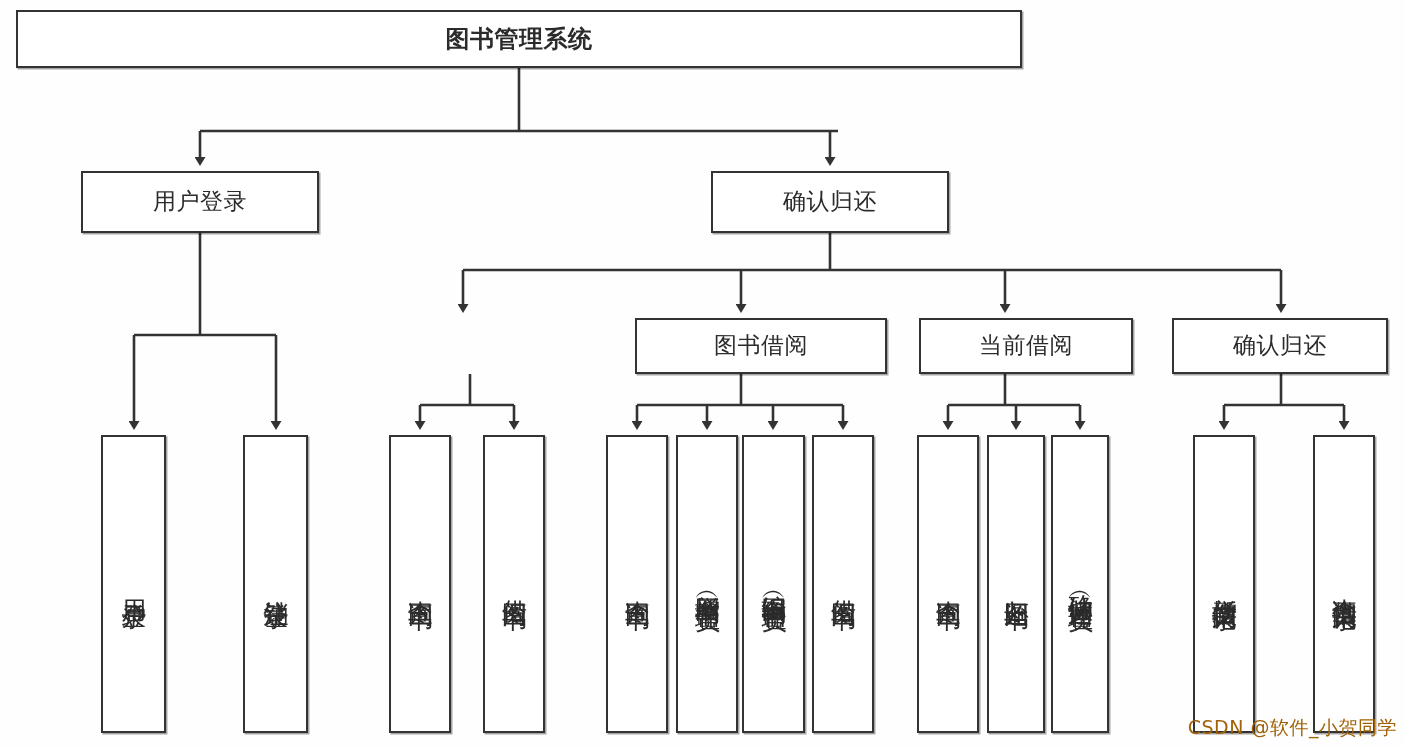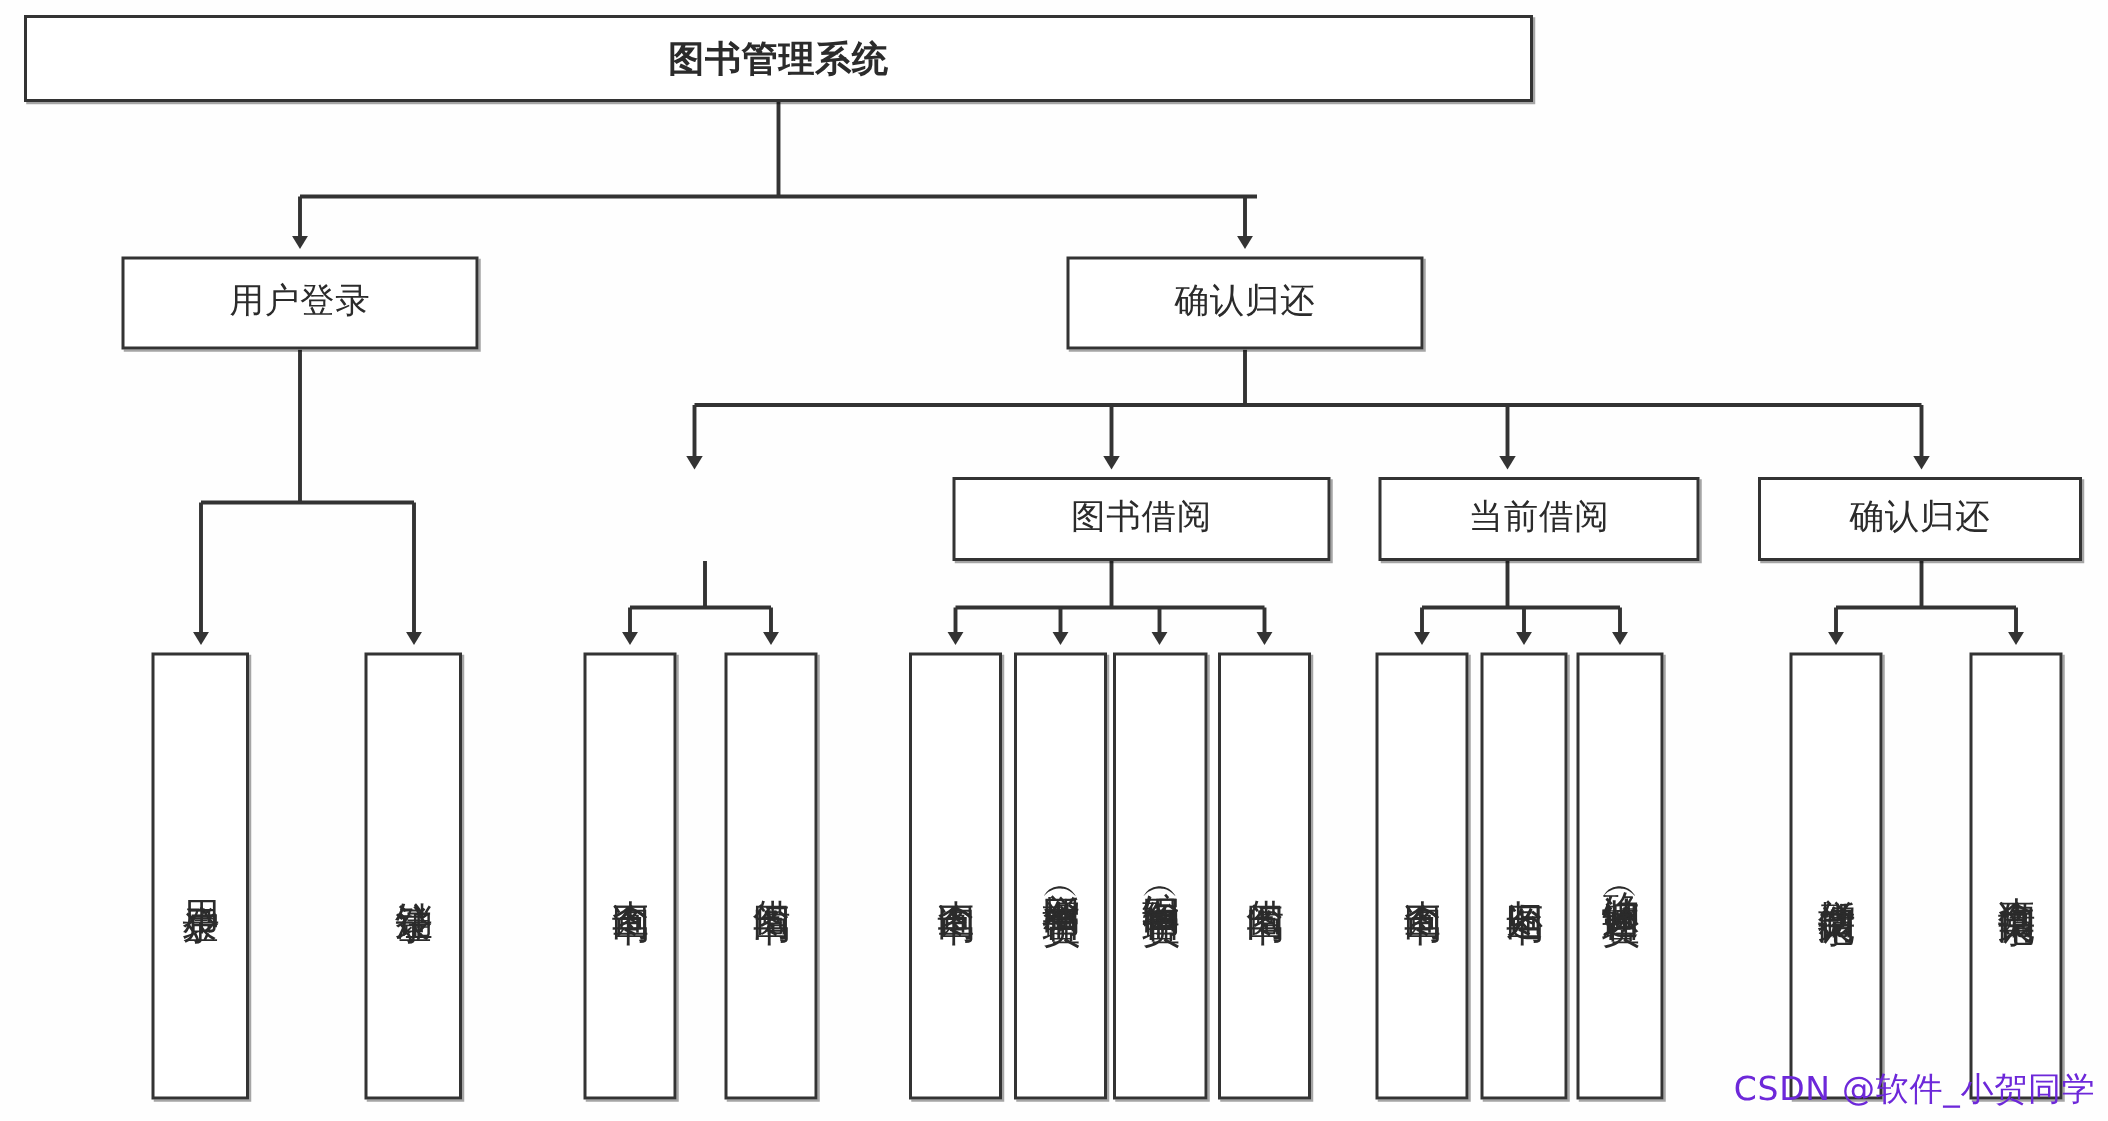--- a/index.html
+++ b/index.html
@@ -57,22 +57,22 @@
     text-orientation: upright;
     font-size: 25px;
     line-height: 1.12;
     letter-spacing: 2px;
     white-space: nowrap;
   }
   .watermark {
     position: absolute;
     right: 8px;
     bottom: 6px;
-    font-size: 22px;
-    color: #6d28d9;
+    font-size: 19px;
+    color: #a16207;
     letter-spacing: 0.5px;
     font-family: "DejaVu Sans", "Liberation Sans", sans-serif;
     white-space: nowrap;
   }
 </style>
 </head>
 <body>
 
 <div id="canvas">
 

